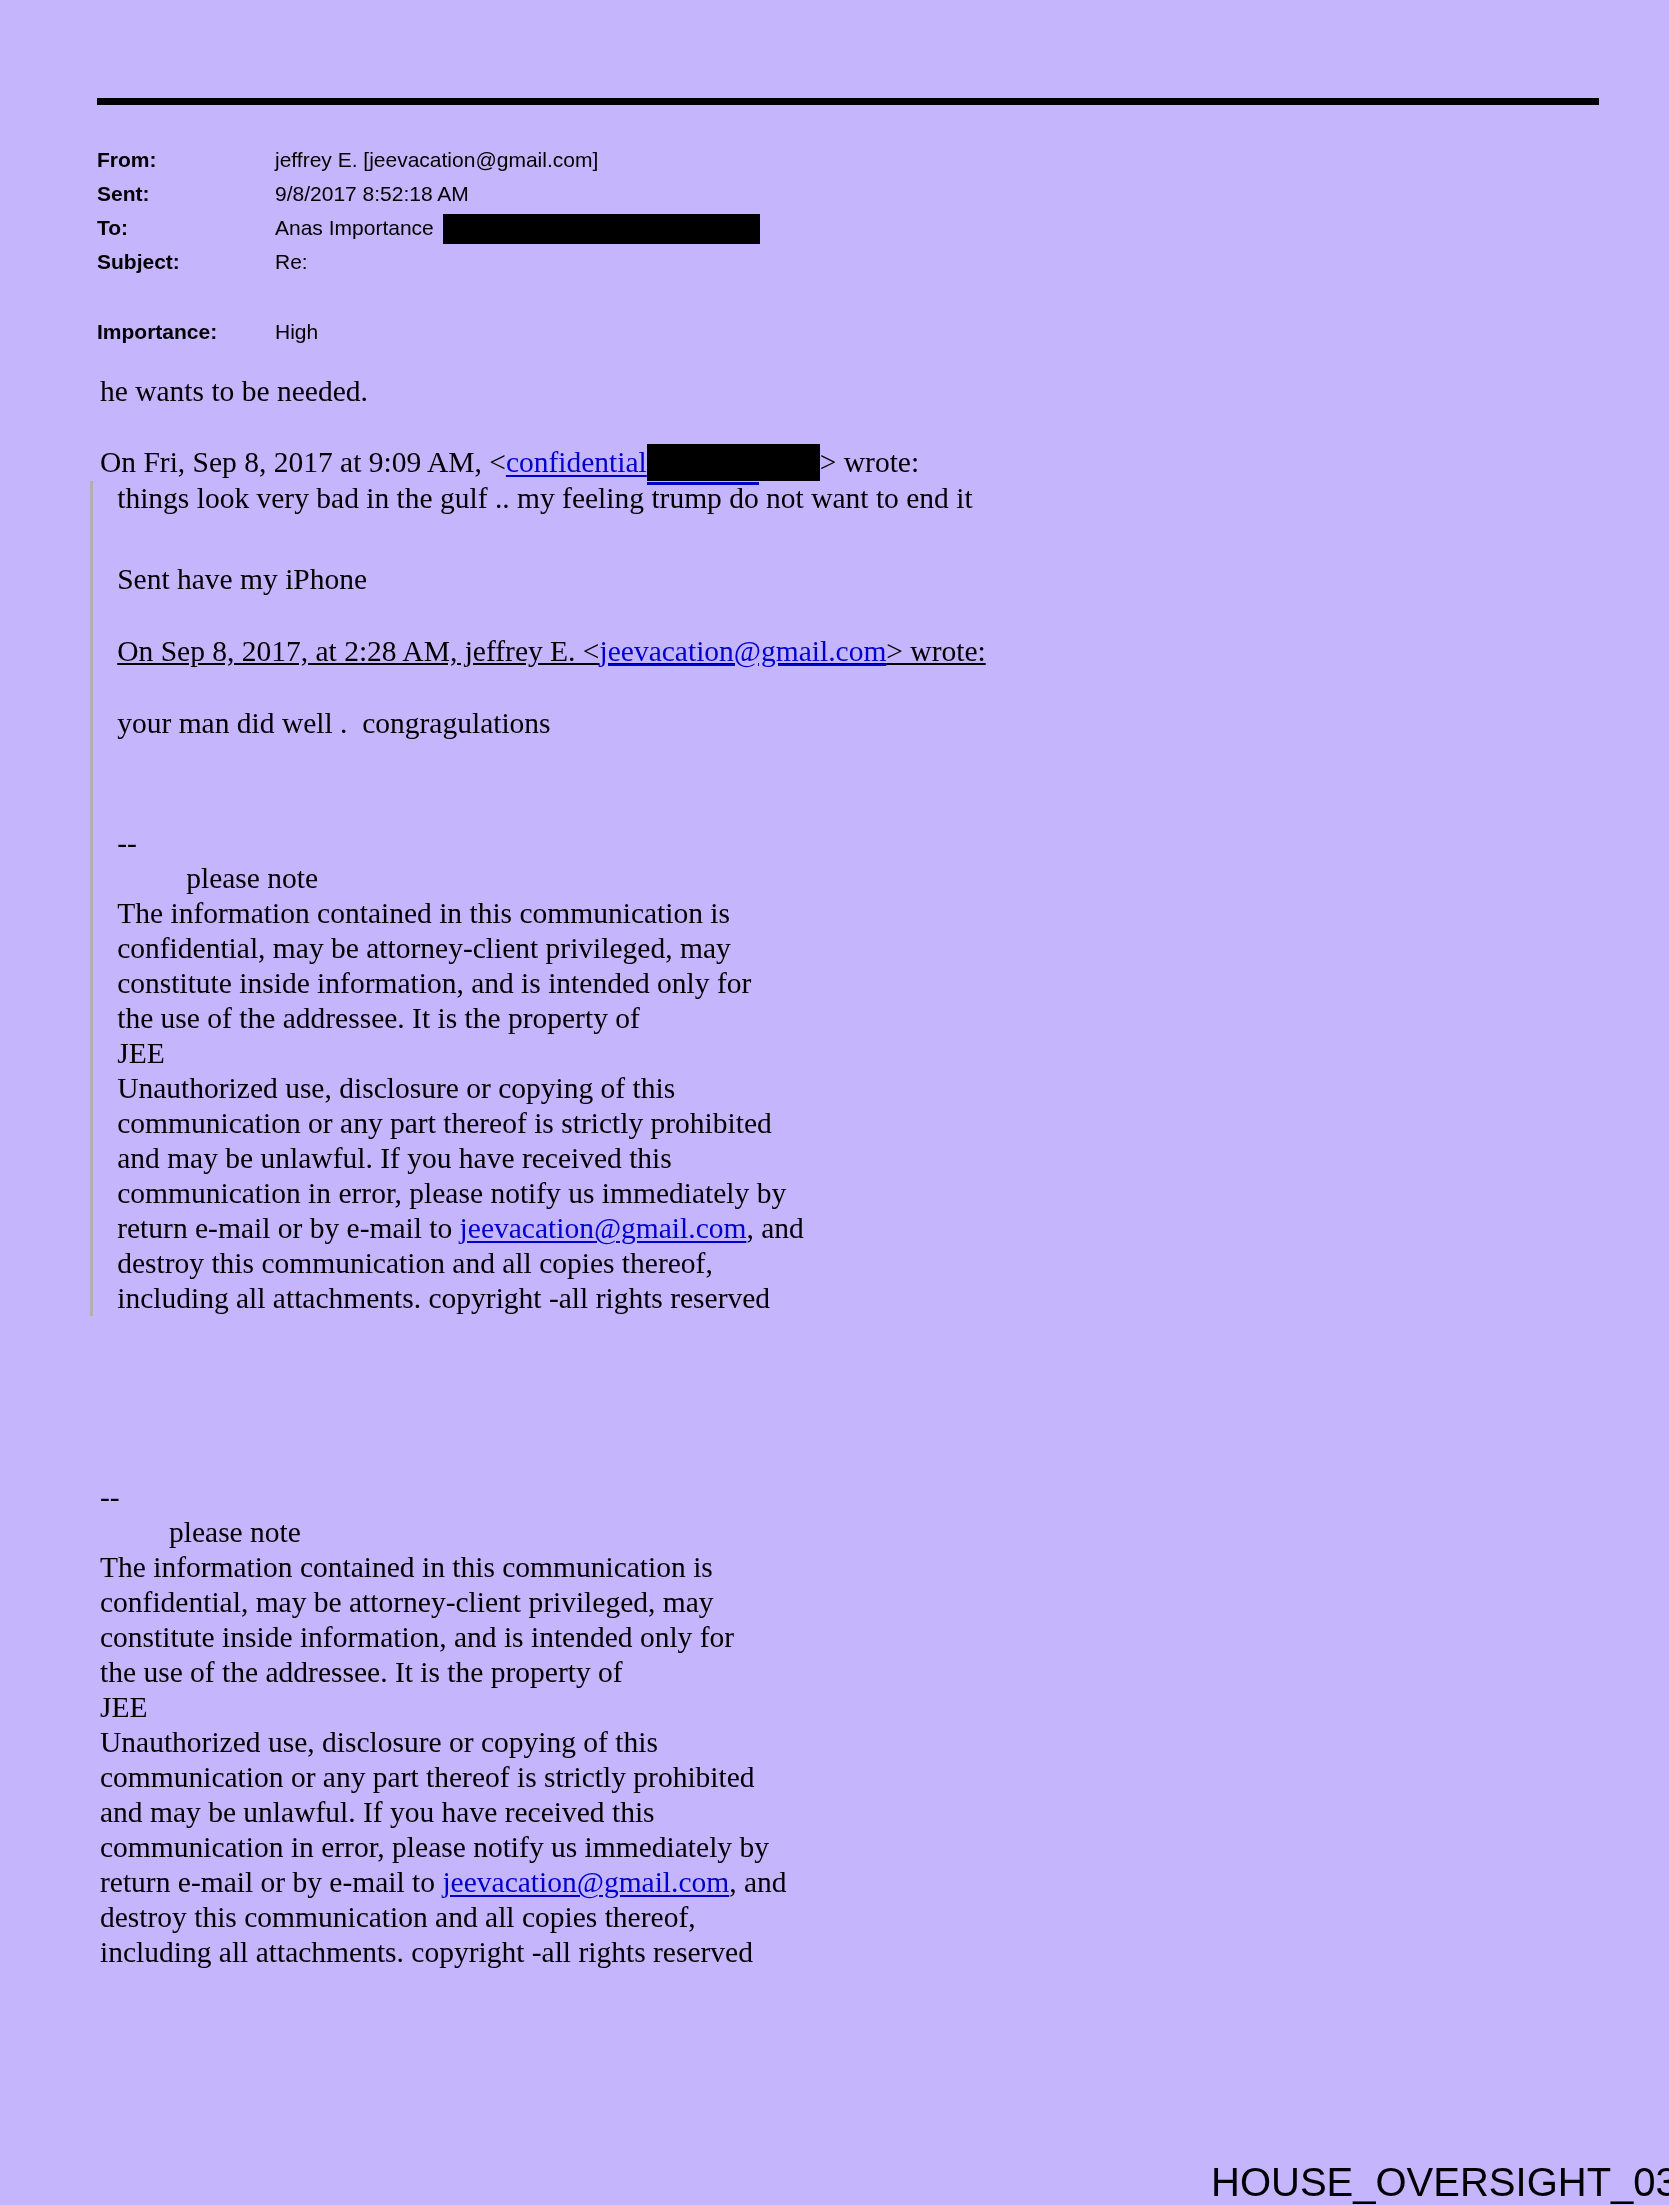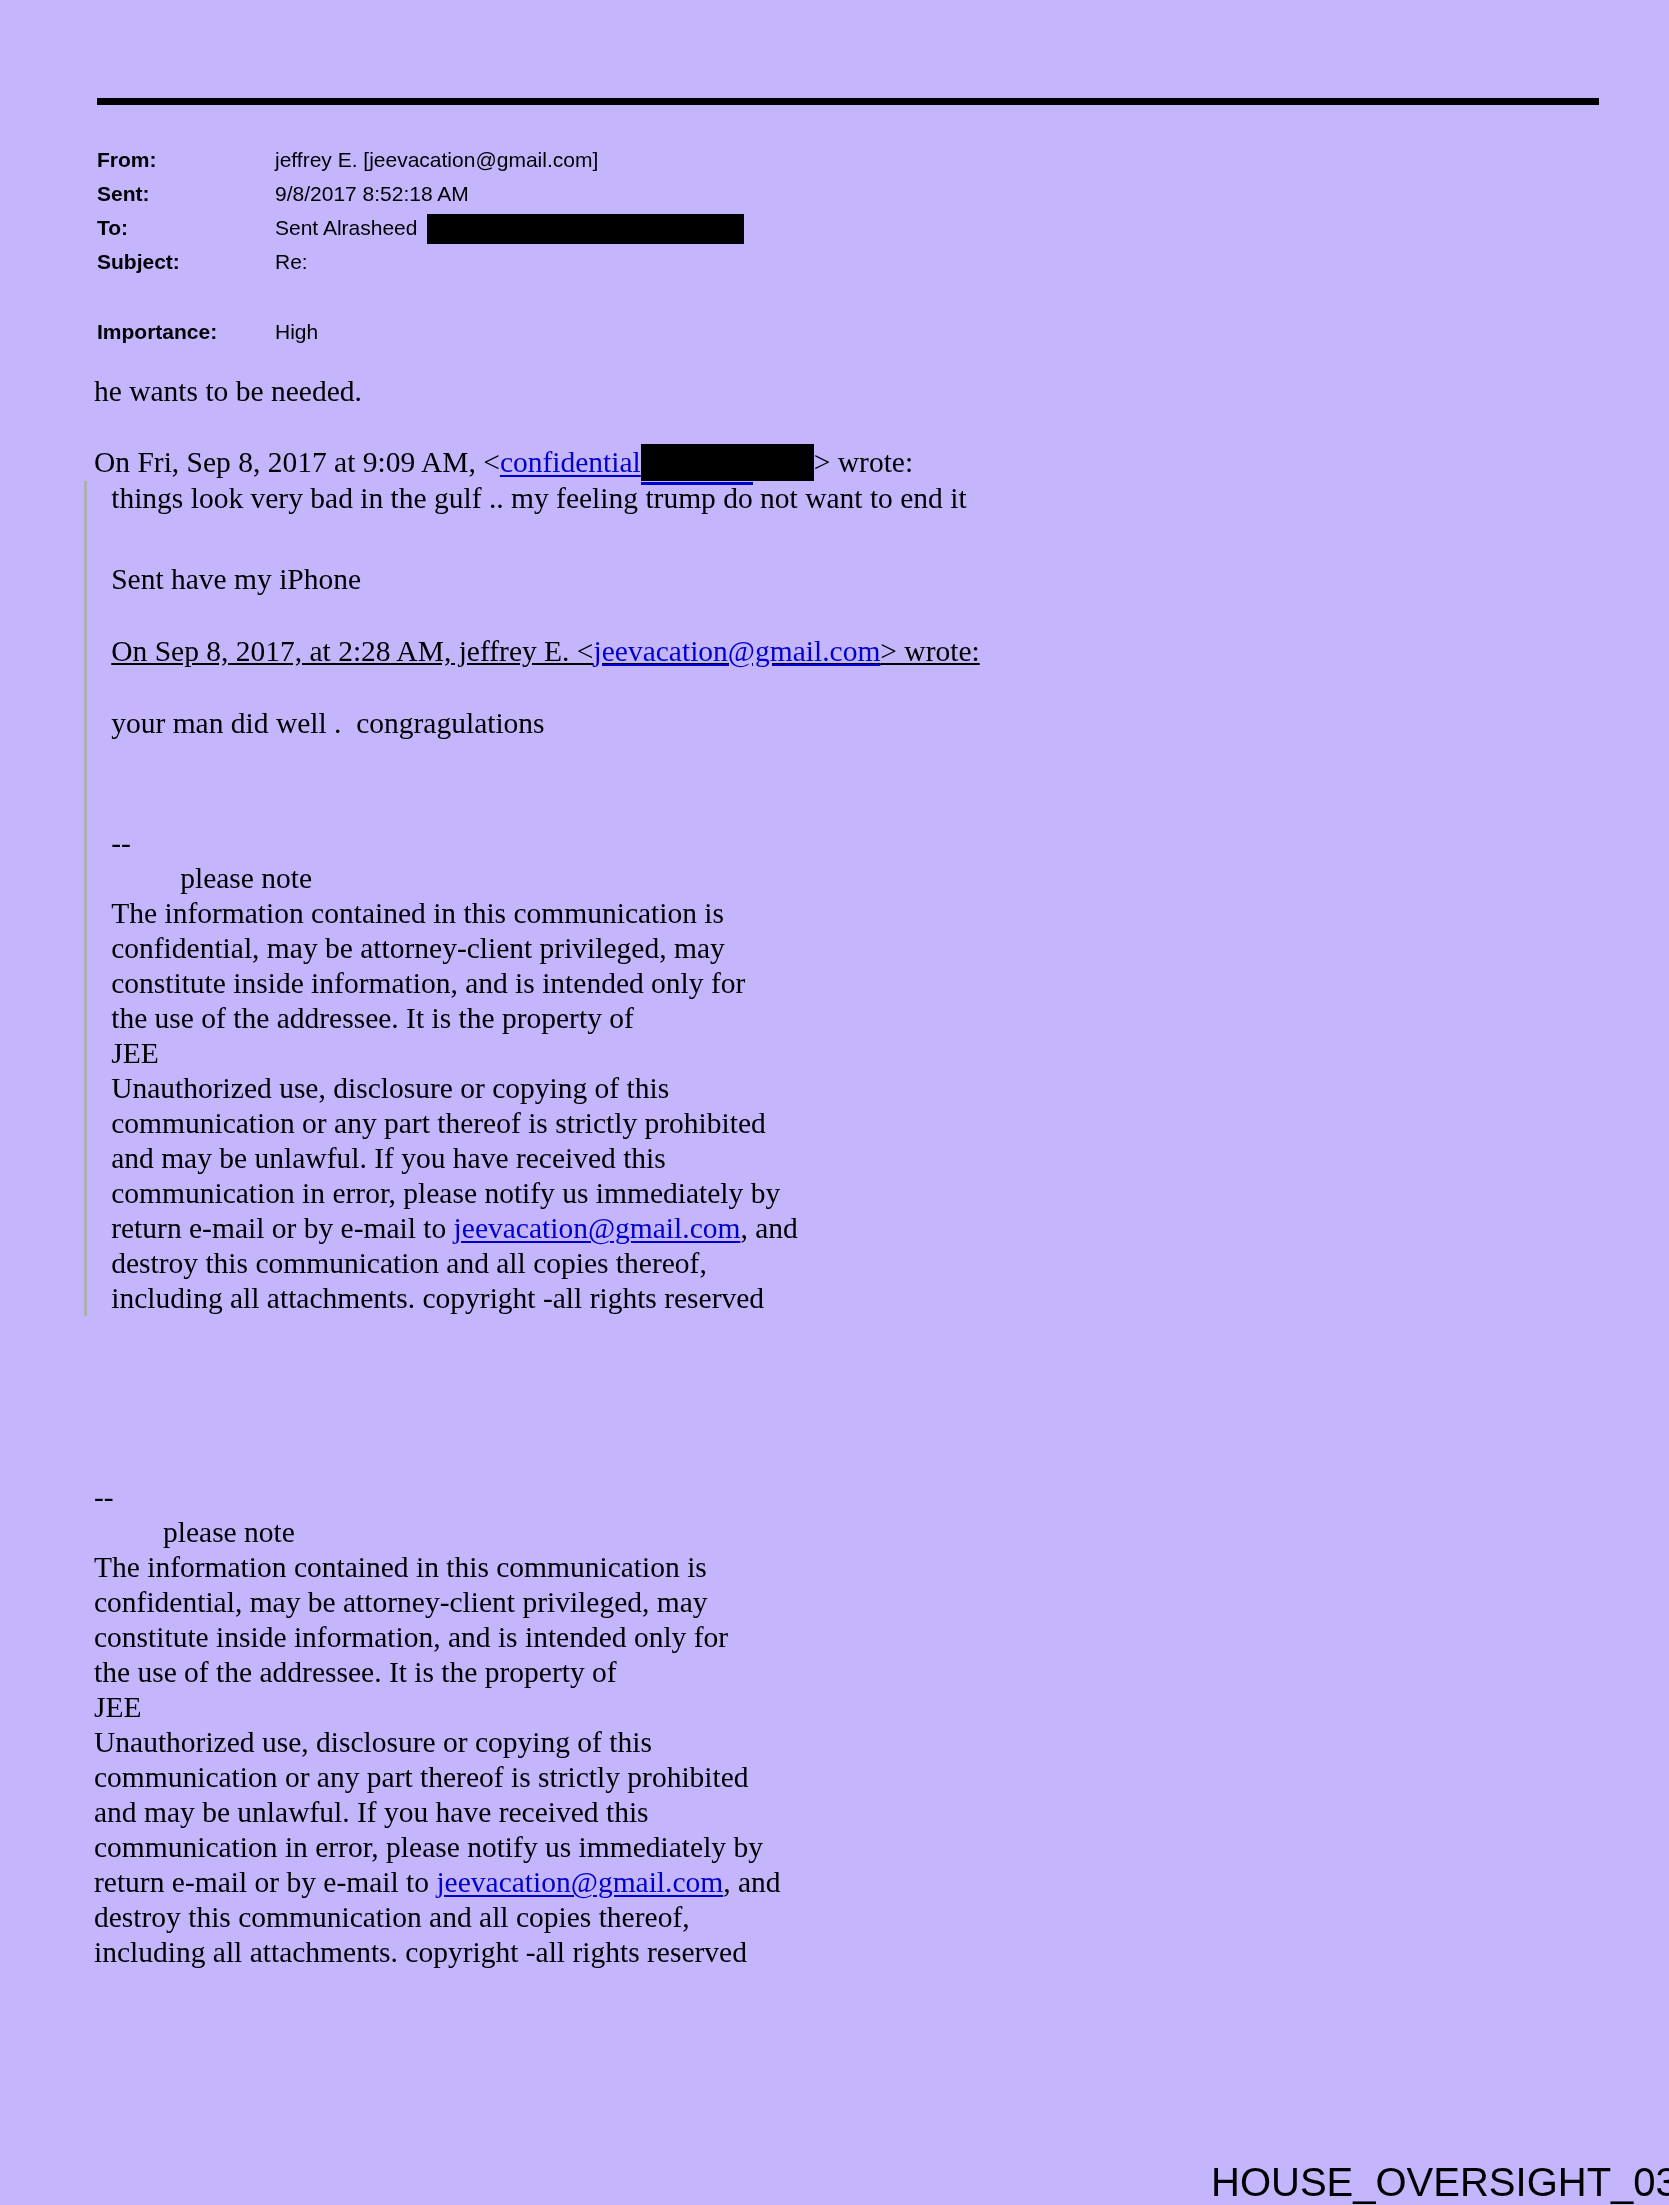--- a/index.html
+++ b/index.html
@@ -37,21 +37,21 @@
   .redaction {
     display:inline-block;
     background:#000000;
     vertical-align:middle;
   }
   .redaction-to { width:317px; height:30px; margin-left:9.2px; }
 
   
   .body {
     position:absolute;
-    left:94px; top:374px;
+    left:100px; top:374px;
     width:1074px;
     font-family:"Liberation Serif", serif;
     font-size:29.5px;
     line-height:35px;
   }
   .attribution { margin-top:35px; white-space:nowrap; }
 
   a.maillink, .maillink {
     color:#0000cc;
     text-decoration:underline;
@@ -106,21 +106,21 @@
     <div class="header-row">
       <span class="header-label">From:</span>
       <span class="header-value">jeffrey E. [jeevacation@gmail.com]</span>
     </div>
     <div class="header-row">
       <span class="header-label">Sent:</span>
       <span class="header-value">9/8/2017 8:52:18 AM</span>
     </div>
     <div class="header-row">
       <span class="header-label">To:</span>
-      <span class="header-value"><span>Sent Alrasheed</span><span class="redaction redaction-to"></span></span>
+      <span class="header-value"><span>Anas Importance</span><span class="redaction redaction-to"></span></span>
     </div>
     <div class="header-row">
       <span class="header-label">Subject:</span>
       <span class="header-value">Re:</span>
     </div>
     <div class="header-row importance-row">
       <span class="header-label">Importance:</span>
       <span class="header-value">High</span>
     </div>
   </div>

